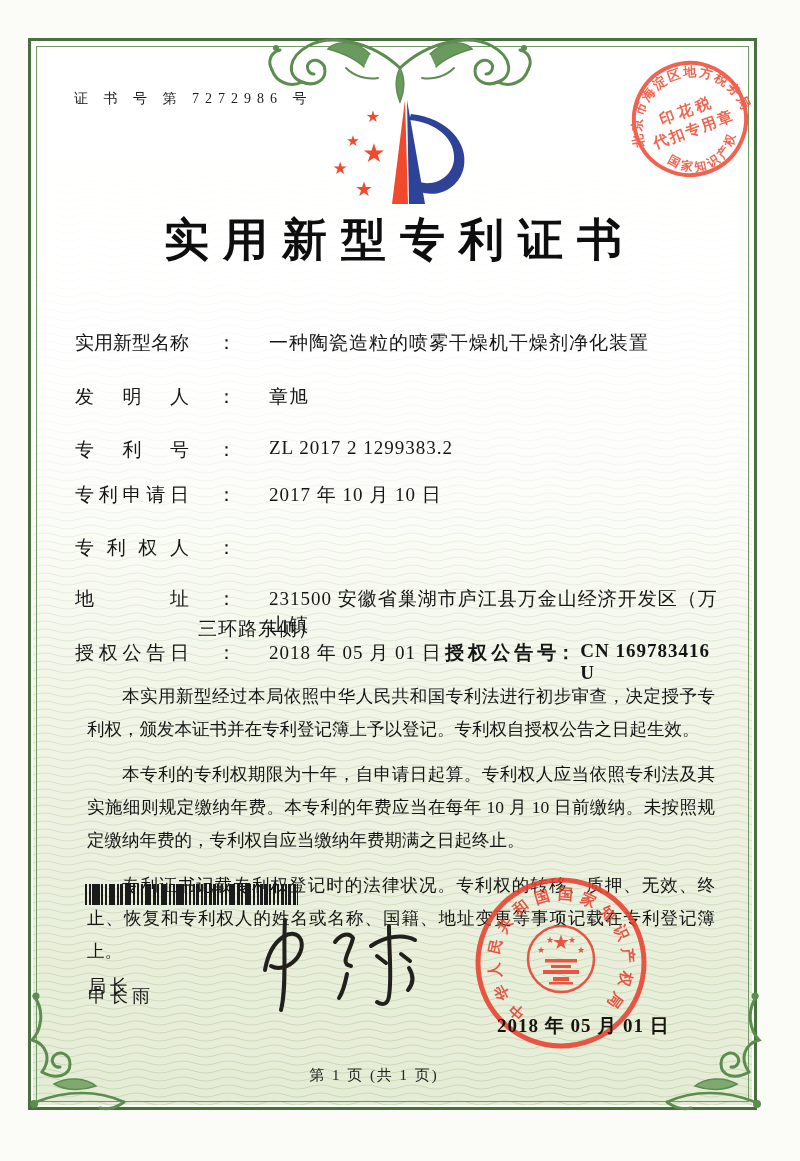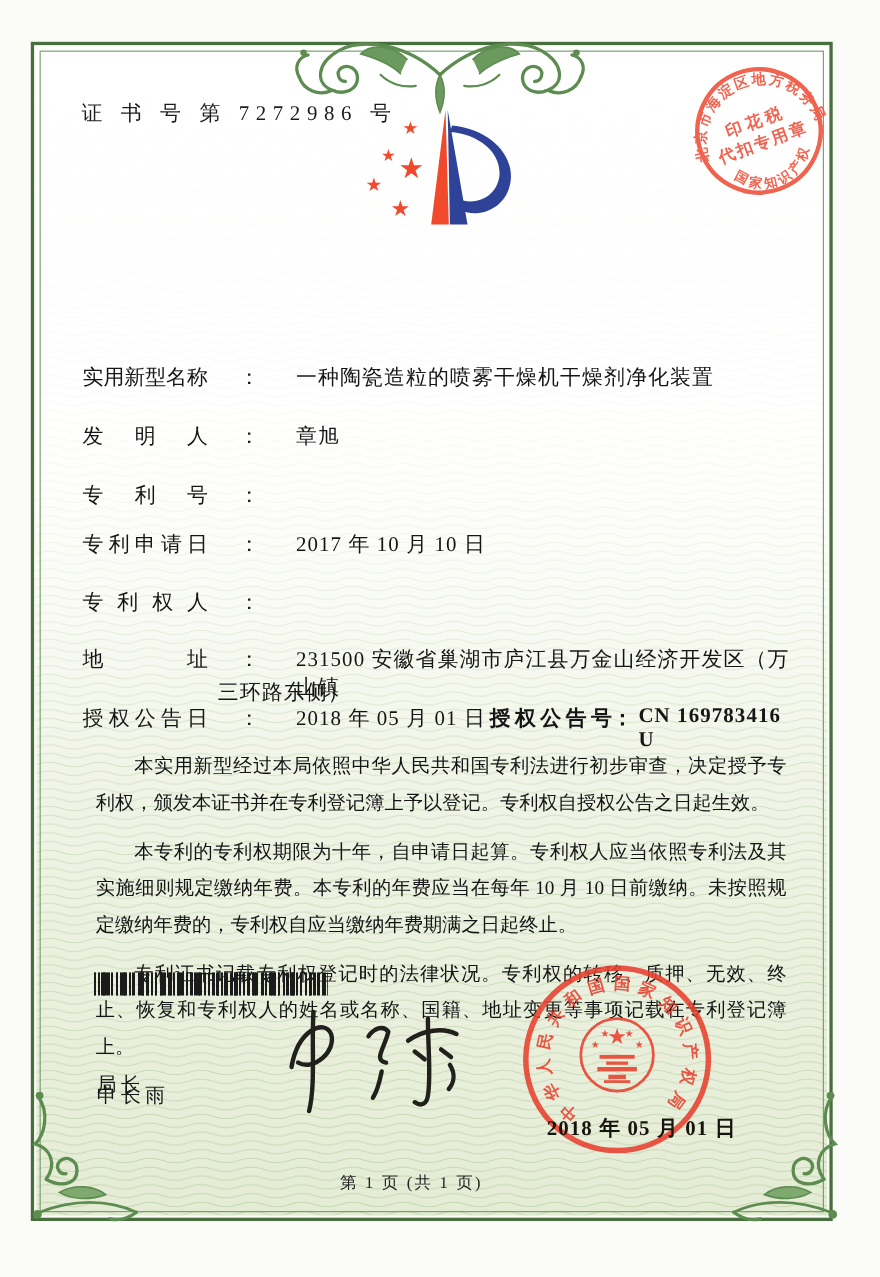--- a/index.html
+++ b/index.html
@@ -10,21 +10,21 @@
   .border-outer{position:absolute;left:28px;top:38px;width:729px;height:1072px;
     border:3px solid #47703e;box-sizing:border-box;}
   .border-inner{position:absolute;left:5px;top:5px;right:5px;bottom:5px;
     border:1px solid #6f9a64;}
   .paper{position:absolute;left:33px;top:43px;width:719px;height:1062px;
     background:linear-gradient(180deg,#ffffff 0%,#fdfdf9 28%,#f3f6e8 48%,#e9efdb 72%,#e5ecd5 100%);}
   .waves{position:absolute;left:33px;top:43px;z-index:0;}
 
   
   .abs{position:absolute;z-index:3;}
-  .cert-no{left:74px;top:90px;font-size:19px;letter-spacing:6px;color:#1c1c1c;}
+  .cert-no{left:74px;top:90px;font-size:14px;letter-spacing:6px;color:#1c1c1c;}
   .title{left:0;top:210px;width:800px;text-align:center;font-size:45px;font-weight:700;
     letter-spacing:14px;color:#0e0e0e;}
   .row{left:75px;top:0;width:652px;font-size:19px;color:#151515;display:flex;align-items:flex-start;gap:28px;}
   .row .lbl{display:inline-block;width:114px;text-align:justify;text-align-last:justify;flex:0 0 114px;}
   .row .colon{flex:0 0 auto;margin-right:5px;}
   .row .val{letter-spacing:1px;}
   .addr2{left:198px;top:616px;font-size:19px;color:#151515;letter-spacing:1px;}
   .grant-no-group{position:absolute;left:370px;top:0;display:flex;font-weight:bold;}
   .grant-no-group .lbl2{display:inline-block;width:114px;text-align:justify;text-align-last:justify;}
   .body-text{left:75px;top:668px;width:652px;font-size:17.5px;line-height:33px;color:#141414;
@@ -148,34 +148,36 @@
     <text fill="#ee4e38" font-size="13" font-weight="bold" letter-spacing="2">
       <textPath href="#taxTop" startOffset="4%">北京市海淀区地方税务局</textPath>
     </text>
     <text fill="#ee4e38" font-size="12" font-weight="bold" letter-spacing="3">
       <textPath href="#taxBot" startOffset="6%">国家知识产权局</textPath>
     </text>
     <text x="80" y="79" text-anchor="middle" fill="#ee4e38" font-size="15" font-weight="bold" letter-spacing="4">印花税</text>
     <text x="80" y="99" text-anchor="middle" fill="#ee4e38" font-size="15" font-weight="bold" letter-spacing="2">代扣专用章</text>
   </svg>
 
+  <div class="abs title">实用新型专利证书</div>
 
   <div class="abs row" style="top:330px">
     <span class="lbl">实用新型名称</span>
       <span class="colon">：</span>
     <span class="val">一种陶瓷造粒的喷雾干燥机干燥剂净化装置</span>
   </div>
   <div class="abs row" style="top:384px">
     <span class="lbl">发明人</span>
       <span class="colon">：</span>
     <span class="val">章旭</span>
   </div>
   <div class="abs row" style="top:437px">
     <span class="lbl">专利号</span>
       <span class="colon">：</span>
+    <span class="val">ZL 2017 2 1299383.2</span>
   </div>
   <div class="abs row" style="top:482px">
     <span class="lbl">专利申请日</span>
       <span class="colon">：</span>
     <span class="val">2017 年 10 月 10 日</span>
   </div>
   <div class="abs row" style="top:535px">
     <span class="lbl">专利权人</span>
       <span class="colon">：</span>
   </div>

